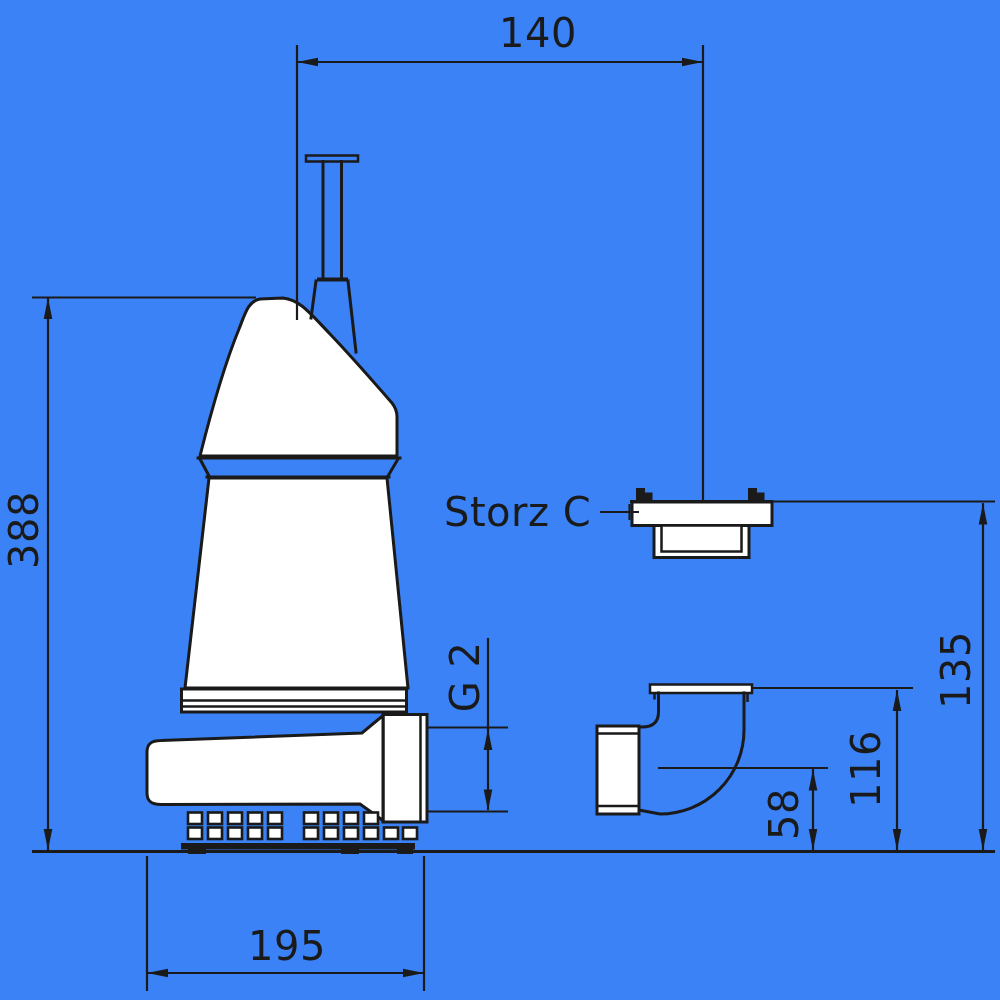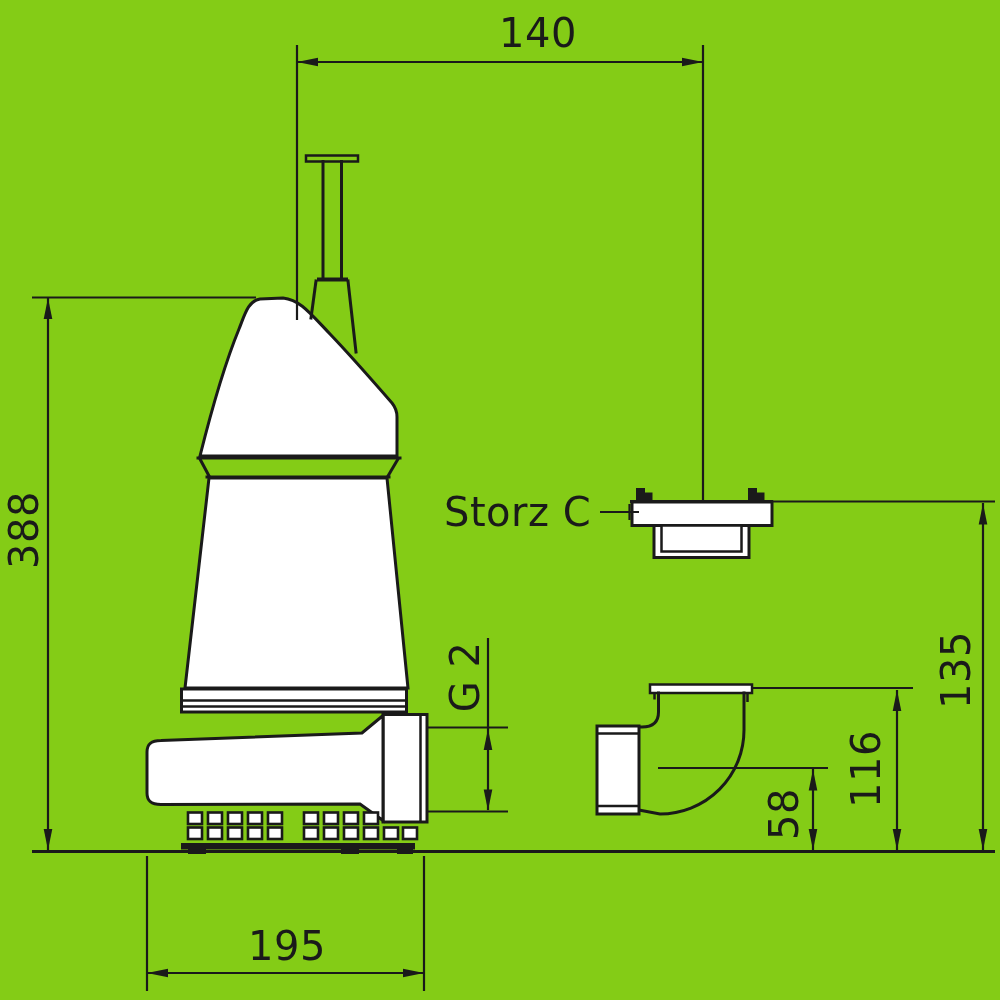--- a/index.html
+++ b/index.html
@@ -1,16 +1,16 @@
 <!DOCTYPE html>
 <html><head>
 <meta charset="utf-8">
 <style>
   html,body{margin:0;padding:0;background:#ffffff;}
-  .stage{position:relative;width:1000px;height:1000px;background:#84cc16;overflow:hidden;
+  .stage{position:relative;width:1000px;height:1000px;background:#3b82f6;overflow:hidden;
          font-family:"DejaVu Sans","Liberation Sans",sans-serif;}
   svg{display:block;}
   .ln   {stroke:#1a1a1a;stroke-width:3;fill:none;stroke-linecap:square;}
   .lnw  {stroke:#1a1a1a;stroke-width:3;fill:#ffffff;}
   .thin {stroke:#1a1a1a;stroke-width:2.2;fill:none;stroke-linecap:butt;}
   .mid  {stroke:#1a1a1a;stroke-width:2.5;fill:none;}
   .midw {stroke:#1a1a1a;stroke-width:2.5;fill:#ffffff;}
   .fillk{fill:#1a1a1a;stroke:none;}
   .dimtxt{font-size:40px;fill:#1a1a1a;letter-spacing:0.5px;}
 </style>

